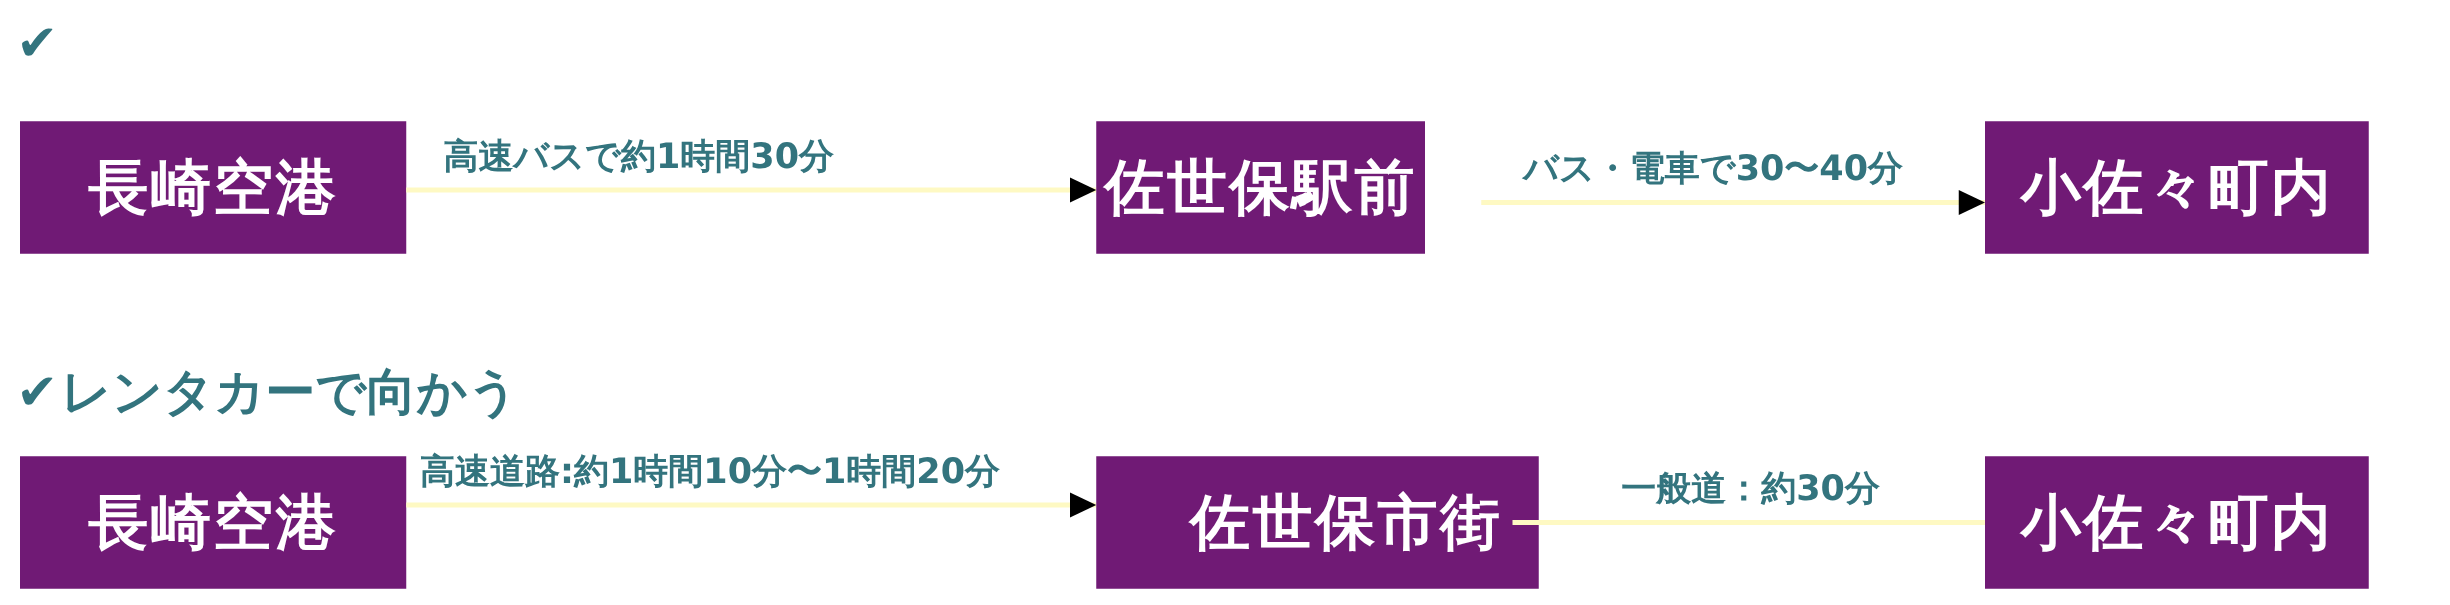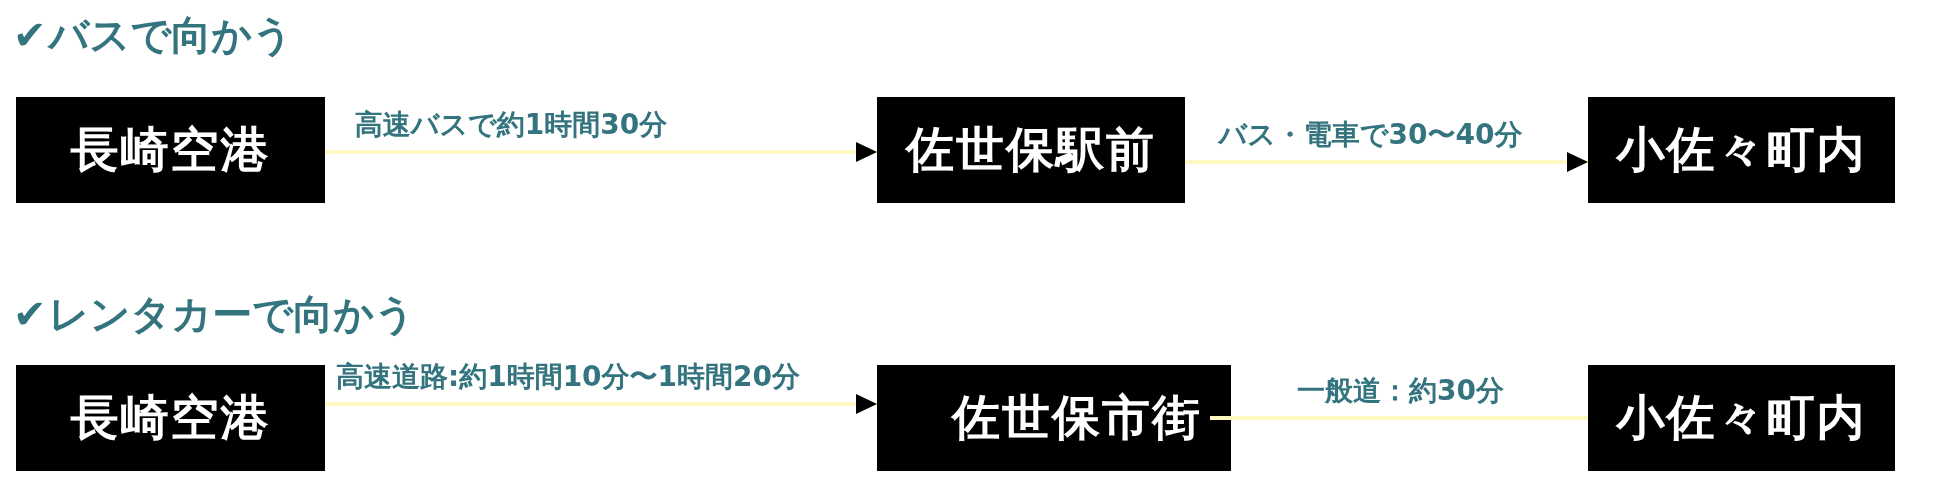--- a/index.html
+++ b/index.html
@@ -25,33 +25,33 @@
     white-space: nowrap;
   }
   .heading .check { margin-right: 2px; }
   #heading-bus   { top: 12px; }
   #heading-rental{ top: 291px; }
 
   
   .node {
     position: absolute;
     height: 106px;
-    background: #000000;
+    background: #701a75;
     color: #ffffff;
     font-size: 48px;
     font-weight: 700;
     display: flex;
     align-items: center;
     justify-content: center;
     letter-spacing: 2px;
     white-space: nowrap;
     text-align: center;
   }
   .row1 .n0 { left: 16px;   top: 97px;  width: 309px; }
-  .row1 .n1 { left: 877px;  top: 97px;  width: 308px; font-family: Liberation Serif, serif; }
+  .row1 .n1 { left: 877px;  top: 97px;  width: 263px; font-family: Liberation Serif, serif; }
   .row1 .n2 { left: 1588px; top: 97px;  width: 307px; }
   .row2 .n0 { left: 16px;   top: 365px; width: 309px; }
   .row2 .n1 { left: 877px;  top: 365px; width: 308px; padding-left: 46px; }
   .row2 .n2 { left: 1588px; top: 365px; width: 307px; }
 
   
   .connector {
     position: absolute;
     height: 4px;
     background: #fef9c3;
@@ -84,21 +84,20 @@
     transform: translateX(var(--label-shift, 0px));
   }
 </style>
 </head>
 <body>
 
 <div class="canvas">
 
   <div class="heading" id="heading-bus">
     <span class="check">✔</span>
-    <span>バスで向かう</span>
   </div>
 
   <div class="row1">
     <div class="node n0">長崎空港</div>
 
     <div class="connector c0" style="--label-shift:-90px">
       <span class="edge-label">高速バスで約1時間30分</span>
       <span class="arrow-head"></span>
     </div>
 

